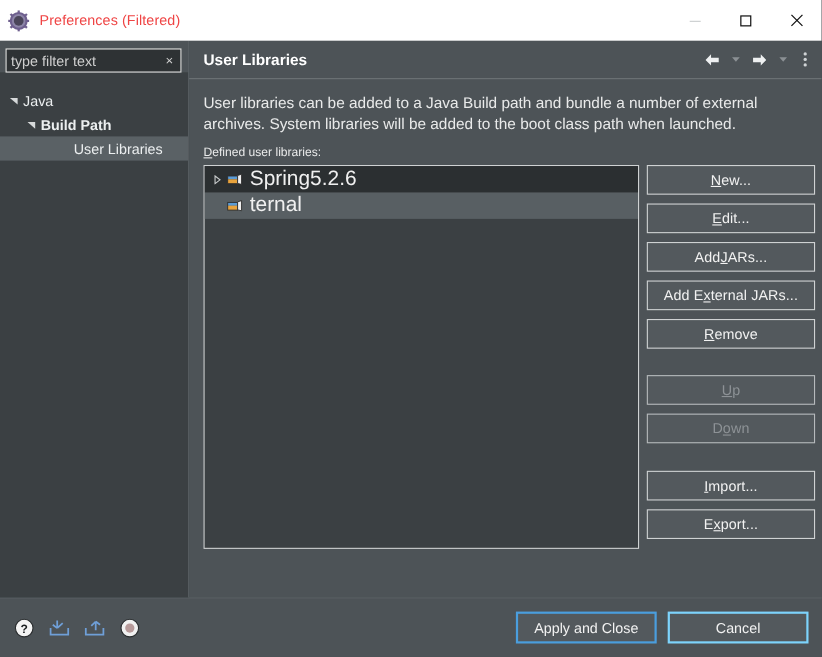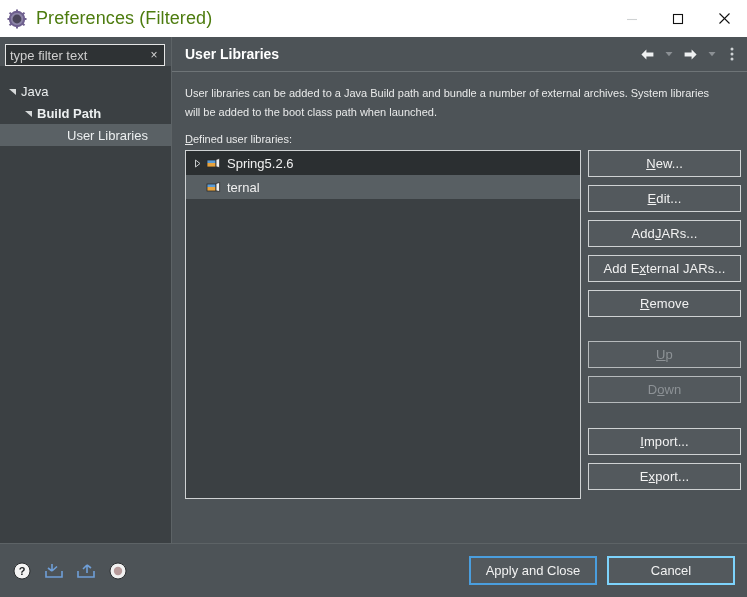--- a/index.html
+++ b/index.html
@@ -26,22 +26,22 @@
     position: relative;
   }
   .title-icon {
     width: 20px;
     height: 20px;
     margin-left: 7px;
     margin-right: 9px;
     flex: 0 0 auto;
   }
   .title-text {
-    font-size: 18px;
-    color: #4d7c0f;
+    font-size: 13px;
+    color: #ef4444;
     font-family: "Liberation Sans", sans-serif;
     letter-spacing: 0.1px;
   }
   .win-controls {
     position: absolute;
     right: 0;
     top: 0;
     height: 37px;
     display: flex;
   }
@@ -174,21 +174,21 @@
   .hdr-btn.wide { width: 22px; }
 
   .page-content {
     flex: 1 1 auto;
     padding: 12px 6px 0 13px;
     box-sizing: border-box;
     display: flex;
     flex-direction: column;
   }
   .desc {
-    font-size: 11px;
+    font-size: 14px;
     line-height: 19px;
     color: #e9eaea;
     width: 540px;
     margin: 0 0 11px 0;
   }
   .defined-label {
     font-size: 11px;
     color: #e9eaea;
     margin-bottom: 5px;
   }
@@ -207,21 +207,21 @@
     height: 349px;
     background: #3b4043;
     border: 1px solid #cfd2d3;
     box-sizing: border-box;
     overflow: hidden;
   }
   .lib-row {
     height: 24px;
     display: flex;
     align-items: center;
-    font-size: 13px;
+    font-size: 19px;
     color: #f0f0f0;
     padding-left: 2px;
     box-sizing: border-box;
   }
   .lib-row.row-dark { background: #2b2f31; }
   .lib-row.selected { background: #585f63; }
   .lib-tw {
     width: 18px;
     flex: 0 0 18px;
     display: flex;

